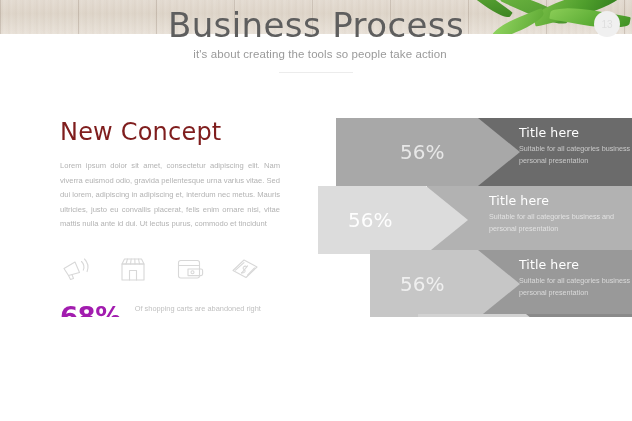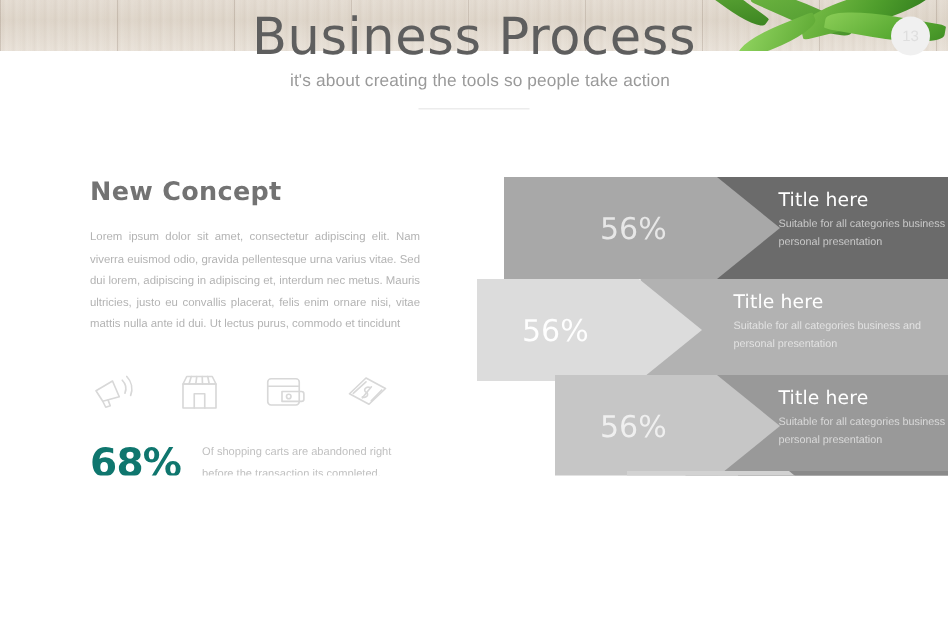--- a/index.html
+++ b/index.html
@@ -115,38 +115,38 @@
     position: absolute; right: 12px; top: 11px;
     width: 26px; height: 26px; border-radius: 50%;
     background: #f0f0f0; color: #dedede;
     font-size: 10px; display: flex; align-items: center; justify-content: center;
   }
 
   
   .left { position: absolute; left: 60px; top: 118px; width: 220px; }
   .left h2 {
     font-family: "DejaVu Sans", sans-serif;
-    font-size: 17px; font-weight: 700; color: #737373; letter-spacing: .2px;
+    font-size: 24px; font-weight: 400; color: #7f1d1d; letter-spacing: .2px;
   }
   .left p.body {
     margin-top: 13px;
     font-size: 7.6px; line-height: 1.92; color: #b3b3b3; text-align: justify;
   }
 
   .icon-row {
     margin-top: 22px;
     display: flex; justify-content: space-between; width: 202px;
   }
   .icon-cell { width: 34px; height: 30px; }
   .icon-cell svg { width: 100%; height: 100%; display: block; }
 
   .stat-row { margin-top: 18px; display: flex; align-items: center; }
   .stat-num {
     font-family: "DejaVu Sans", sans-serif;
-    font-size: 26px; font-weight: 700; color: #0f766e; letter-spacing: -.5px;
+    font-size: 26px; font-weight: 700; color: #a21caf; letter-spacing: -.5px;
   }
   .stat-txt {
     margin-left: 14px; font-size: 7.4px; line-height: 2.0; color: #c0c0c0; width: 140px;
   }
 
   
   .chart { position: absolute; left: 318px; top: 0; width: 314px; height: 421px; }
 
   .row { position: absolute; left: 0; width: 314px; height: 78px; }
   .row .panel {

